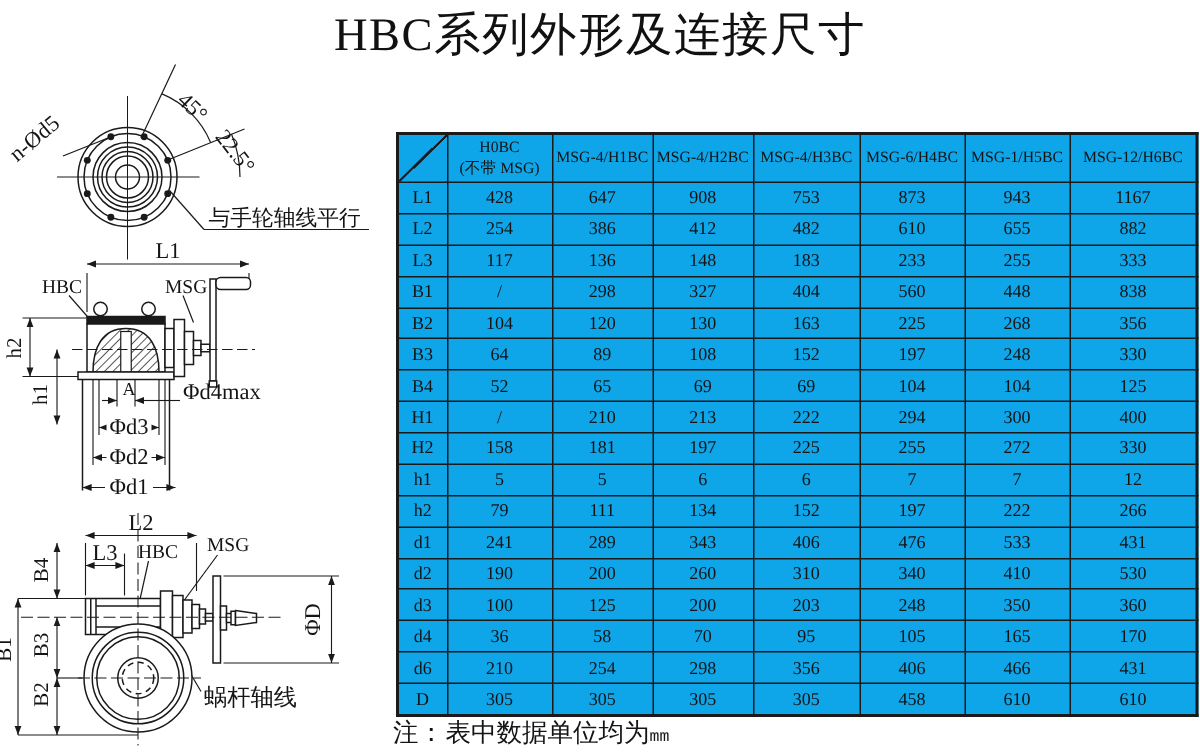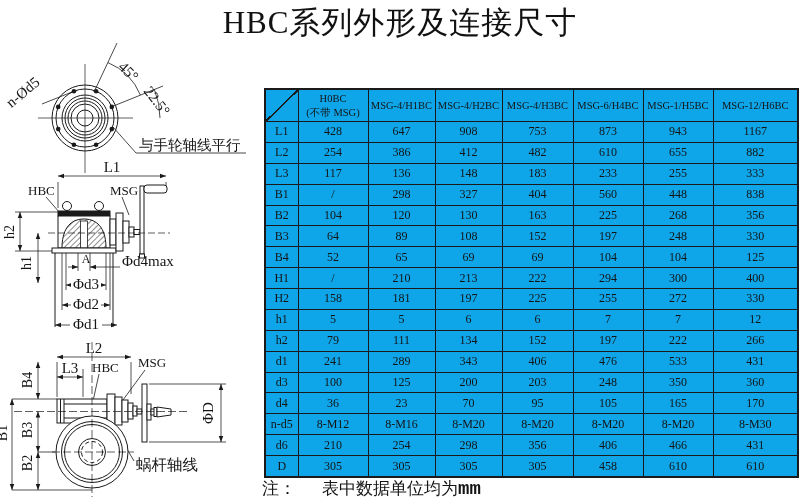--- a/index.html
+++ b/index.html
@@ -28,22 +28,22 @@
   table.dims tbody td{font-size:12px;height:19.4px;}
   td.diag{
     background:linear-gradient(to bottom right,
       transparent calc(50% - 0.8px), #1a1a1a calc(50% - 0.8px),
       #1a1a1a calc(50% + 0.8px), transparent calc(50% + 0.8px));
   }
   .note{
     position:absolute;left:262px;top:477px;font-size:17px;color:#141414;
     white-space:nowrap;
   }
-  .note .nbody{margin-left:26px;}
-  .note .unit{font-family:"Liberation Mono","DejaVu Sans Mono",monospace;font-size:19px;font-weight:bold;}
+  .note .nbody{margin-left:1px;}
+  .note .unit{font-family:"Liberation Mono","DejaVu Sans Mono",monospace;font-size:11px;}
 </style>
 </head>
 <body>
 
 <div class="page-title">HBC系列外形及连接尺寸</div>
 
 <div class="drawing-panel">
 <svg width="262" height="502" viewBox="0 0 262 502" xmlns="http://www.w3.org/2000/svg">
   <defs>
     <marker id="arw" viewBox="0 0 10 10" refX="9" refY="5" markerWidth="9" markerHeight="9" orient="auto-start-reverse">
@@ -395,48 +395,48 @@
         <td>d1</td>
         <td>241</td>
         <td>289</td>
         <td>343</td>
         <td>406</td>
         <td>476</td>
         <td>533</td>
         <td>431</td>
       </tr>
       <tr>
+        <td>d2</td>
+        <td>190</td>
+        <td>200</td>
+        <td>260</td>
+        <td>310</td>
+        <td>340</td>
+        <td>410</td>
+        <td>530</td>
+      </tr>
+      <tr>
         <td>d3</td>
         <td>100</td>
         <td>125</td>
         <td>200</td>
         <td>203</td>
         <td>248</td>
         <td>350</td>
         <td>360</td>
       </tr>
       <tr>
         <td>d4</td>
         <td>36</td>
-        <td>23</td>
+        <td>58</td>
         <td>70</td>
         <td>95</td>
         <td>105</td>
         <td>165</td>
         <td>170</td>
-      </tr>
-      <tr>
-        <td>n-d5</td>
-        <td>8-M12</td>
-        <td>8-M16</td>
-        <td>8-M20</td>
-        <td>8-M20</td>
-        <td>8-M20</td>
-        <td>8-M20</td>
-        <td>8-M30</td>
       </tr>
       <tr>
         <td>d6</td>
         <td>210</td>
         <td>254</td>
         <td>298</td>
         <td>356</td>
         <td>406</td>
         <td>466</td>
         <td>431</td>

